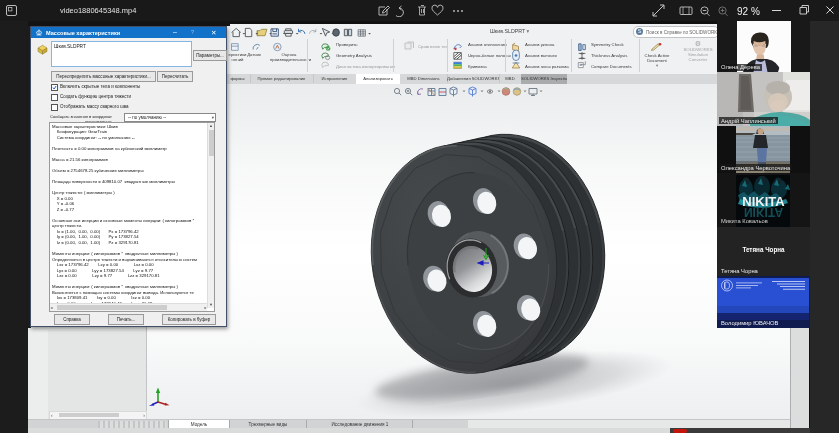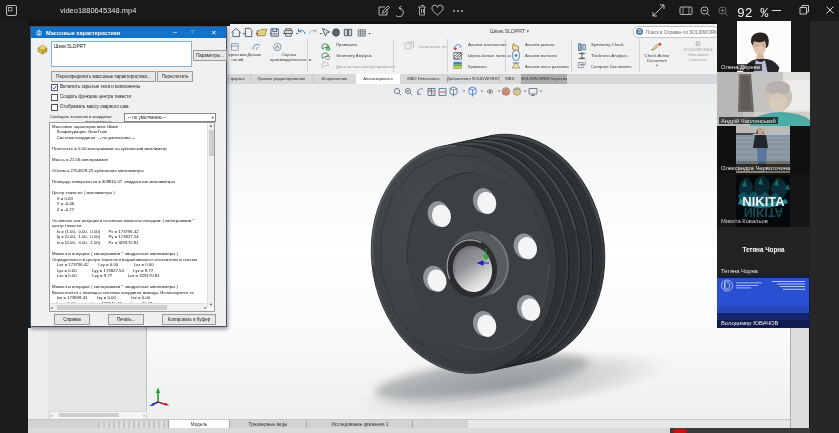--- a/index.html
+++ b/index.html
@@ -28,21 +28,21 @@
     <path d="M1 12 L12 1 M1 12 v-4 M1 12 h4 M12 1 h-4 M12 1 v4"></path>
     <rect x="28" y="3" width="12" height="7.5" rx="1" stroke-width="0.9"></rect>
       <path d="M31 3 v7.5 M37 3 v7.5" stroke-width="0.7"></path>
     <circle cx="52.5" cy="6.5" r="3.6" stroke-width="0.9"></circle>
       <path d="M55 9.2 L57.5 11.8 M50.8 6.5 h3.5" stroke-width="0.9"></path>
     <g opacity="0.55">
         <circle cx="70.5" cy="6.5" r="3.6" stroke-width="0.9"></circle>
         <path d="M73 9.2 L75.5 11.8 M68.8 6.5 h3.5 M70.5 4.7 v3.5" stroke-width="0.9"></path>
       </g>
   </svg>
-  <div class="abs" style="left:737px;top:6px;font-size:13px;color:#f0f0f0;font-family:Liberation Mono, monospace;">92 %</div>
+  <div class="abs" style="left:737px;top:6px;font-size:10px;color:#f0f0f0;">92 %</div>
   <svg class="abs" style="left:770px;top:3px" width="66" height="14" viewBox="0 0 66 14" fill="none" stroke="#d8d8d8" stroke-width="1">
     <path d="M2 7.5 h9"></path>
     <path d="M30 4.5 h6.5 v6.5 h-6.5 z M32 4.5 v-2 h6.5 v6.5 h-2" stroke-width="0.9"></path>
     <path d="M56.5 3.5 l7 7 M63.5 3.5 l-7 7"></path>
   </svg>
 </div>
 <div class="abs" id="leftcol"></div>
 <div class="abs" id="swwin"></div>
 
 <div class="abs" style="left:28px;top:24px;width:781px;height:60px;background:#f0f1f2;"></div>

